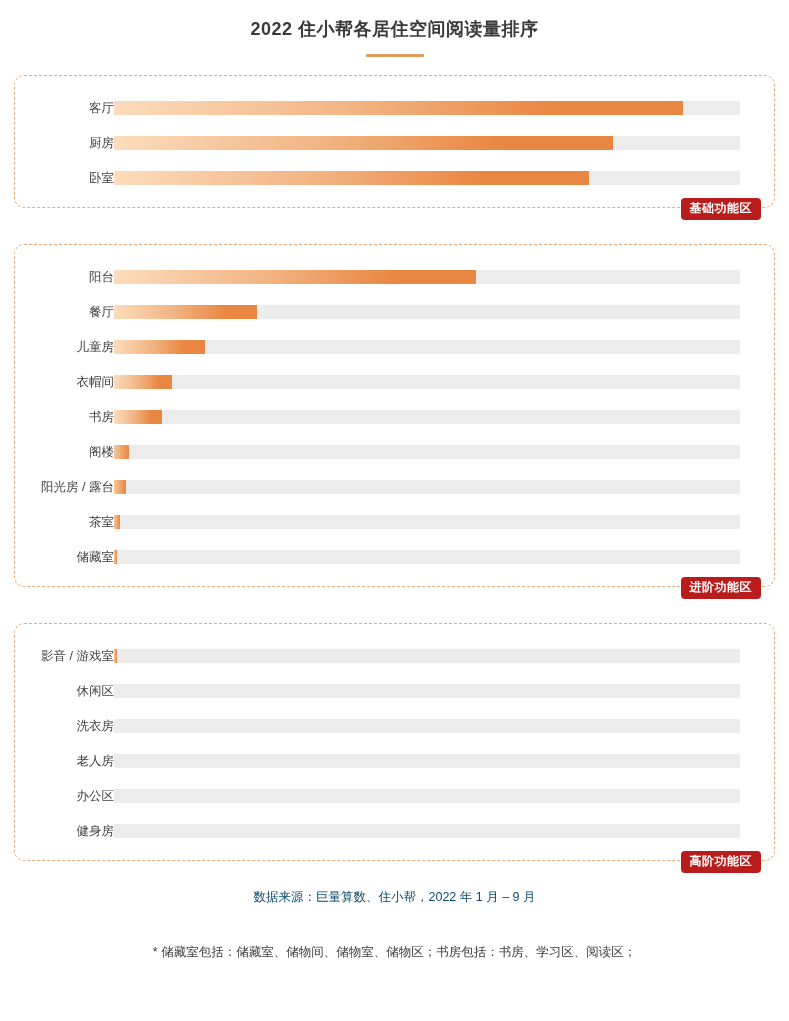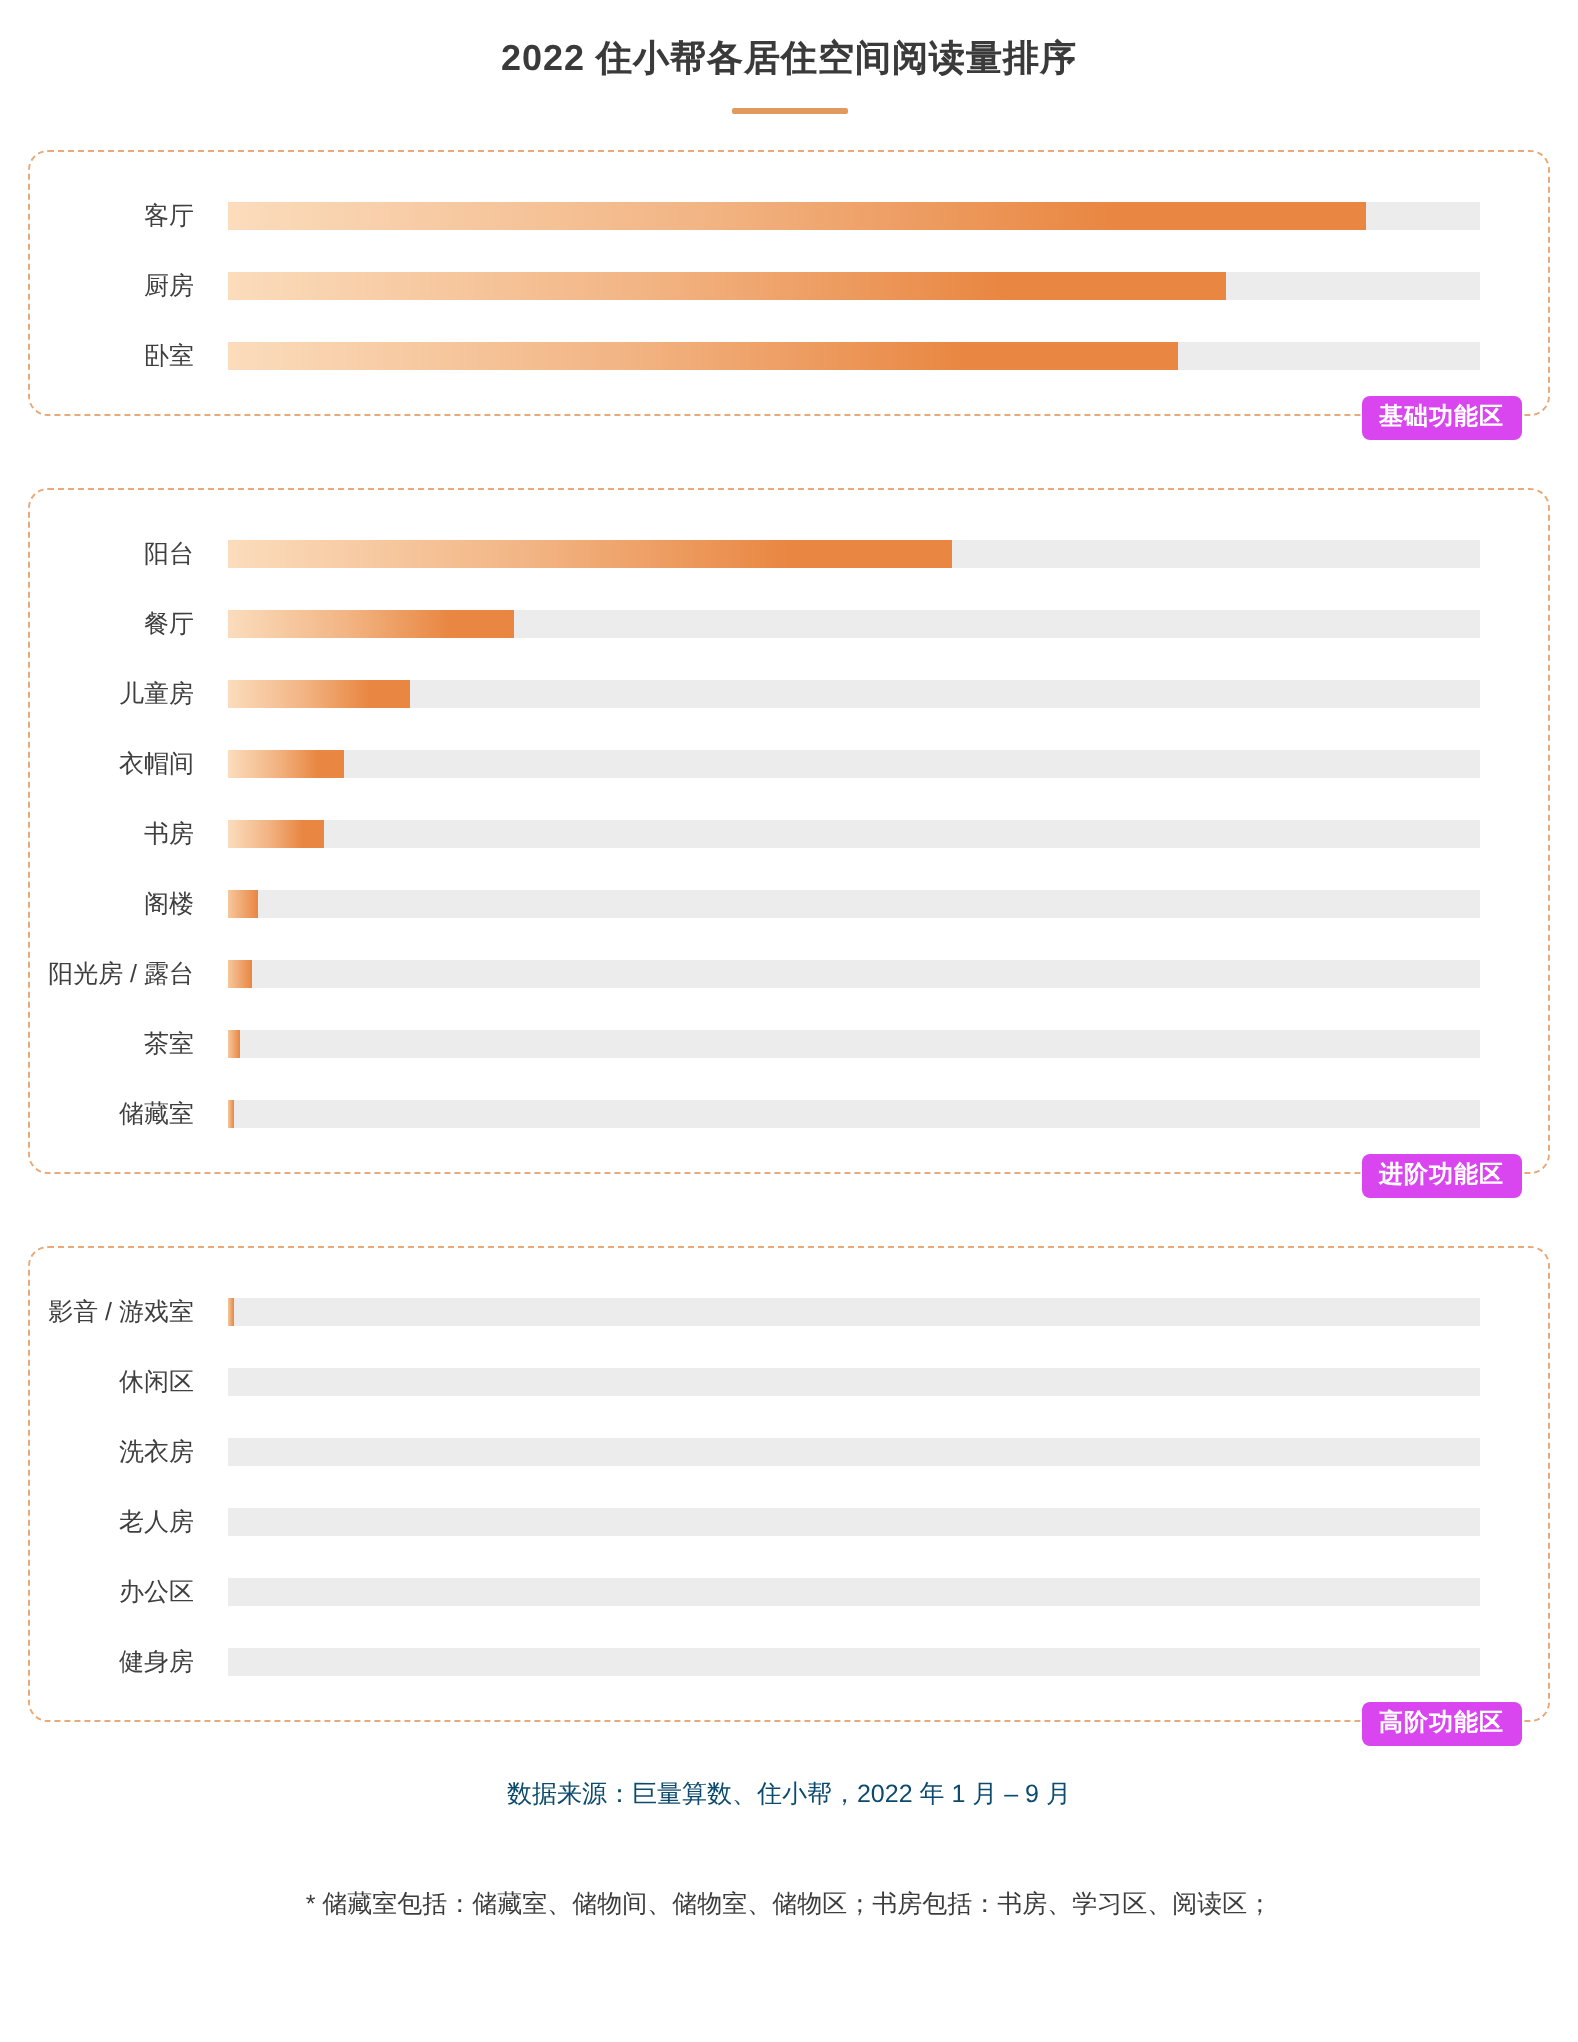--- a/index.html
+++ b/index.html
@@ -51,41 +51,40 @@
     border-radius: 10px;
     padding: 14px 0 12px 0;
     background: #ffffff;
   }
   .section:last-child { margin-bottom: 0; }
 
   .badge {
     position: absolute;
     right: 14px;
     bottom: -12px;
-    background: #d946ef;
+    background: #b91c1c;
     color: #ffffff;
     font-size: 12px;
     font-weight: bold;
     letter-spacing: 0.5px;
     padding: 4px 9px 5px 9px;
     border-radius: 4px;
     line-height: 13px;
     white-space: nowrap;
   }
 
   
   .row {
     display: flex;
     align-items: center;
     height: 35px;
   }
   .row-label {
     width: 99px;
     text-align: right;
-    padding-right: 17px;
     font-size: 12.5px;
     color: #3f3f3f;
     line-height: 16px;
     white-space: nowrap;
     box-sizing: border-box;
   }
   .track {
     position: relative;
     height: 14px;
     background: #ECECEC;

